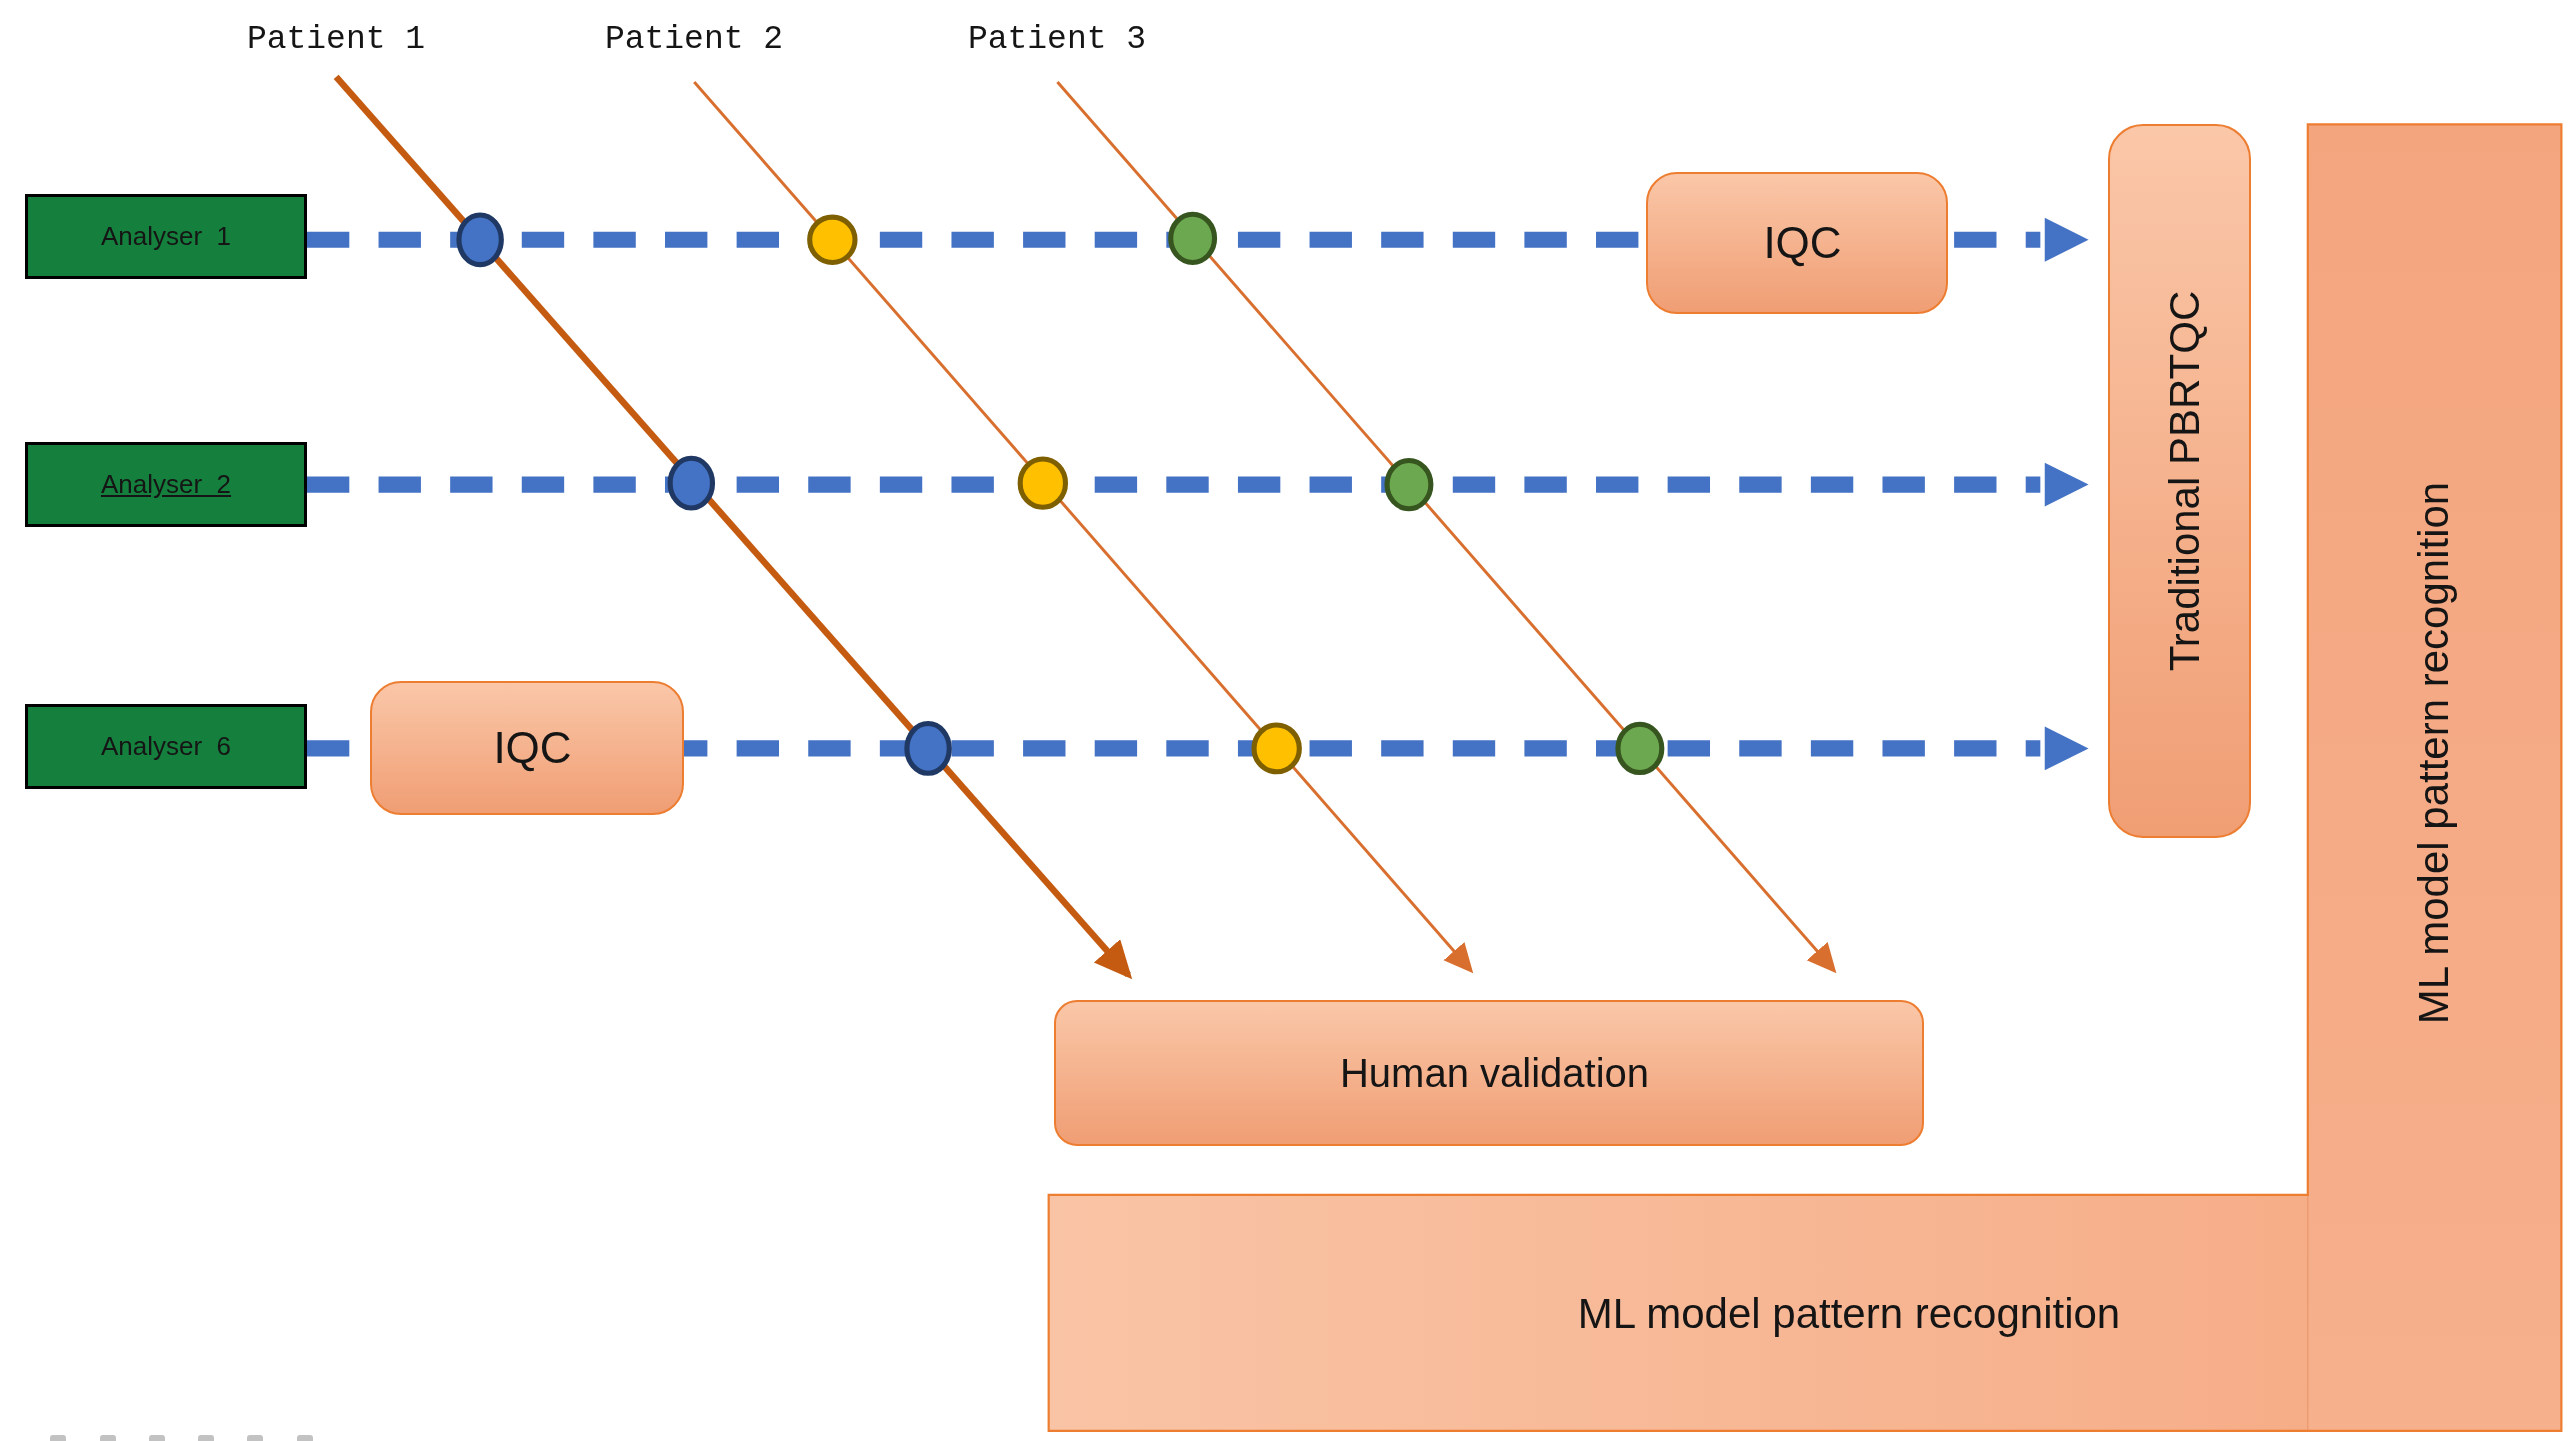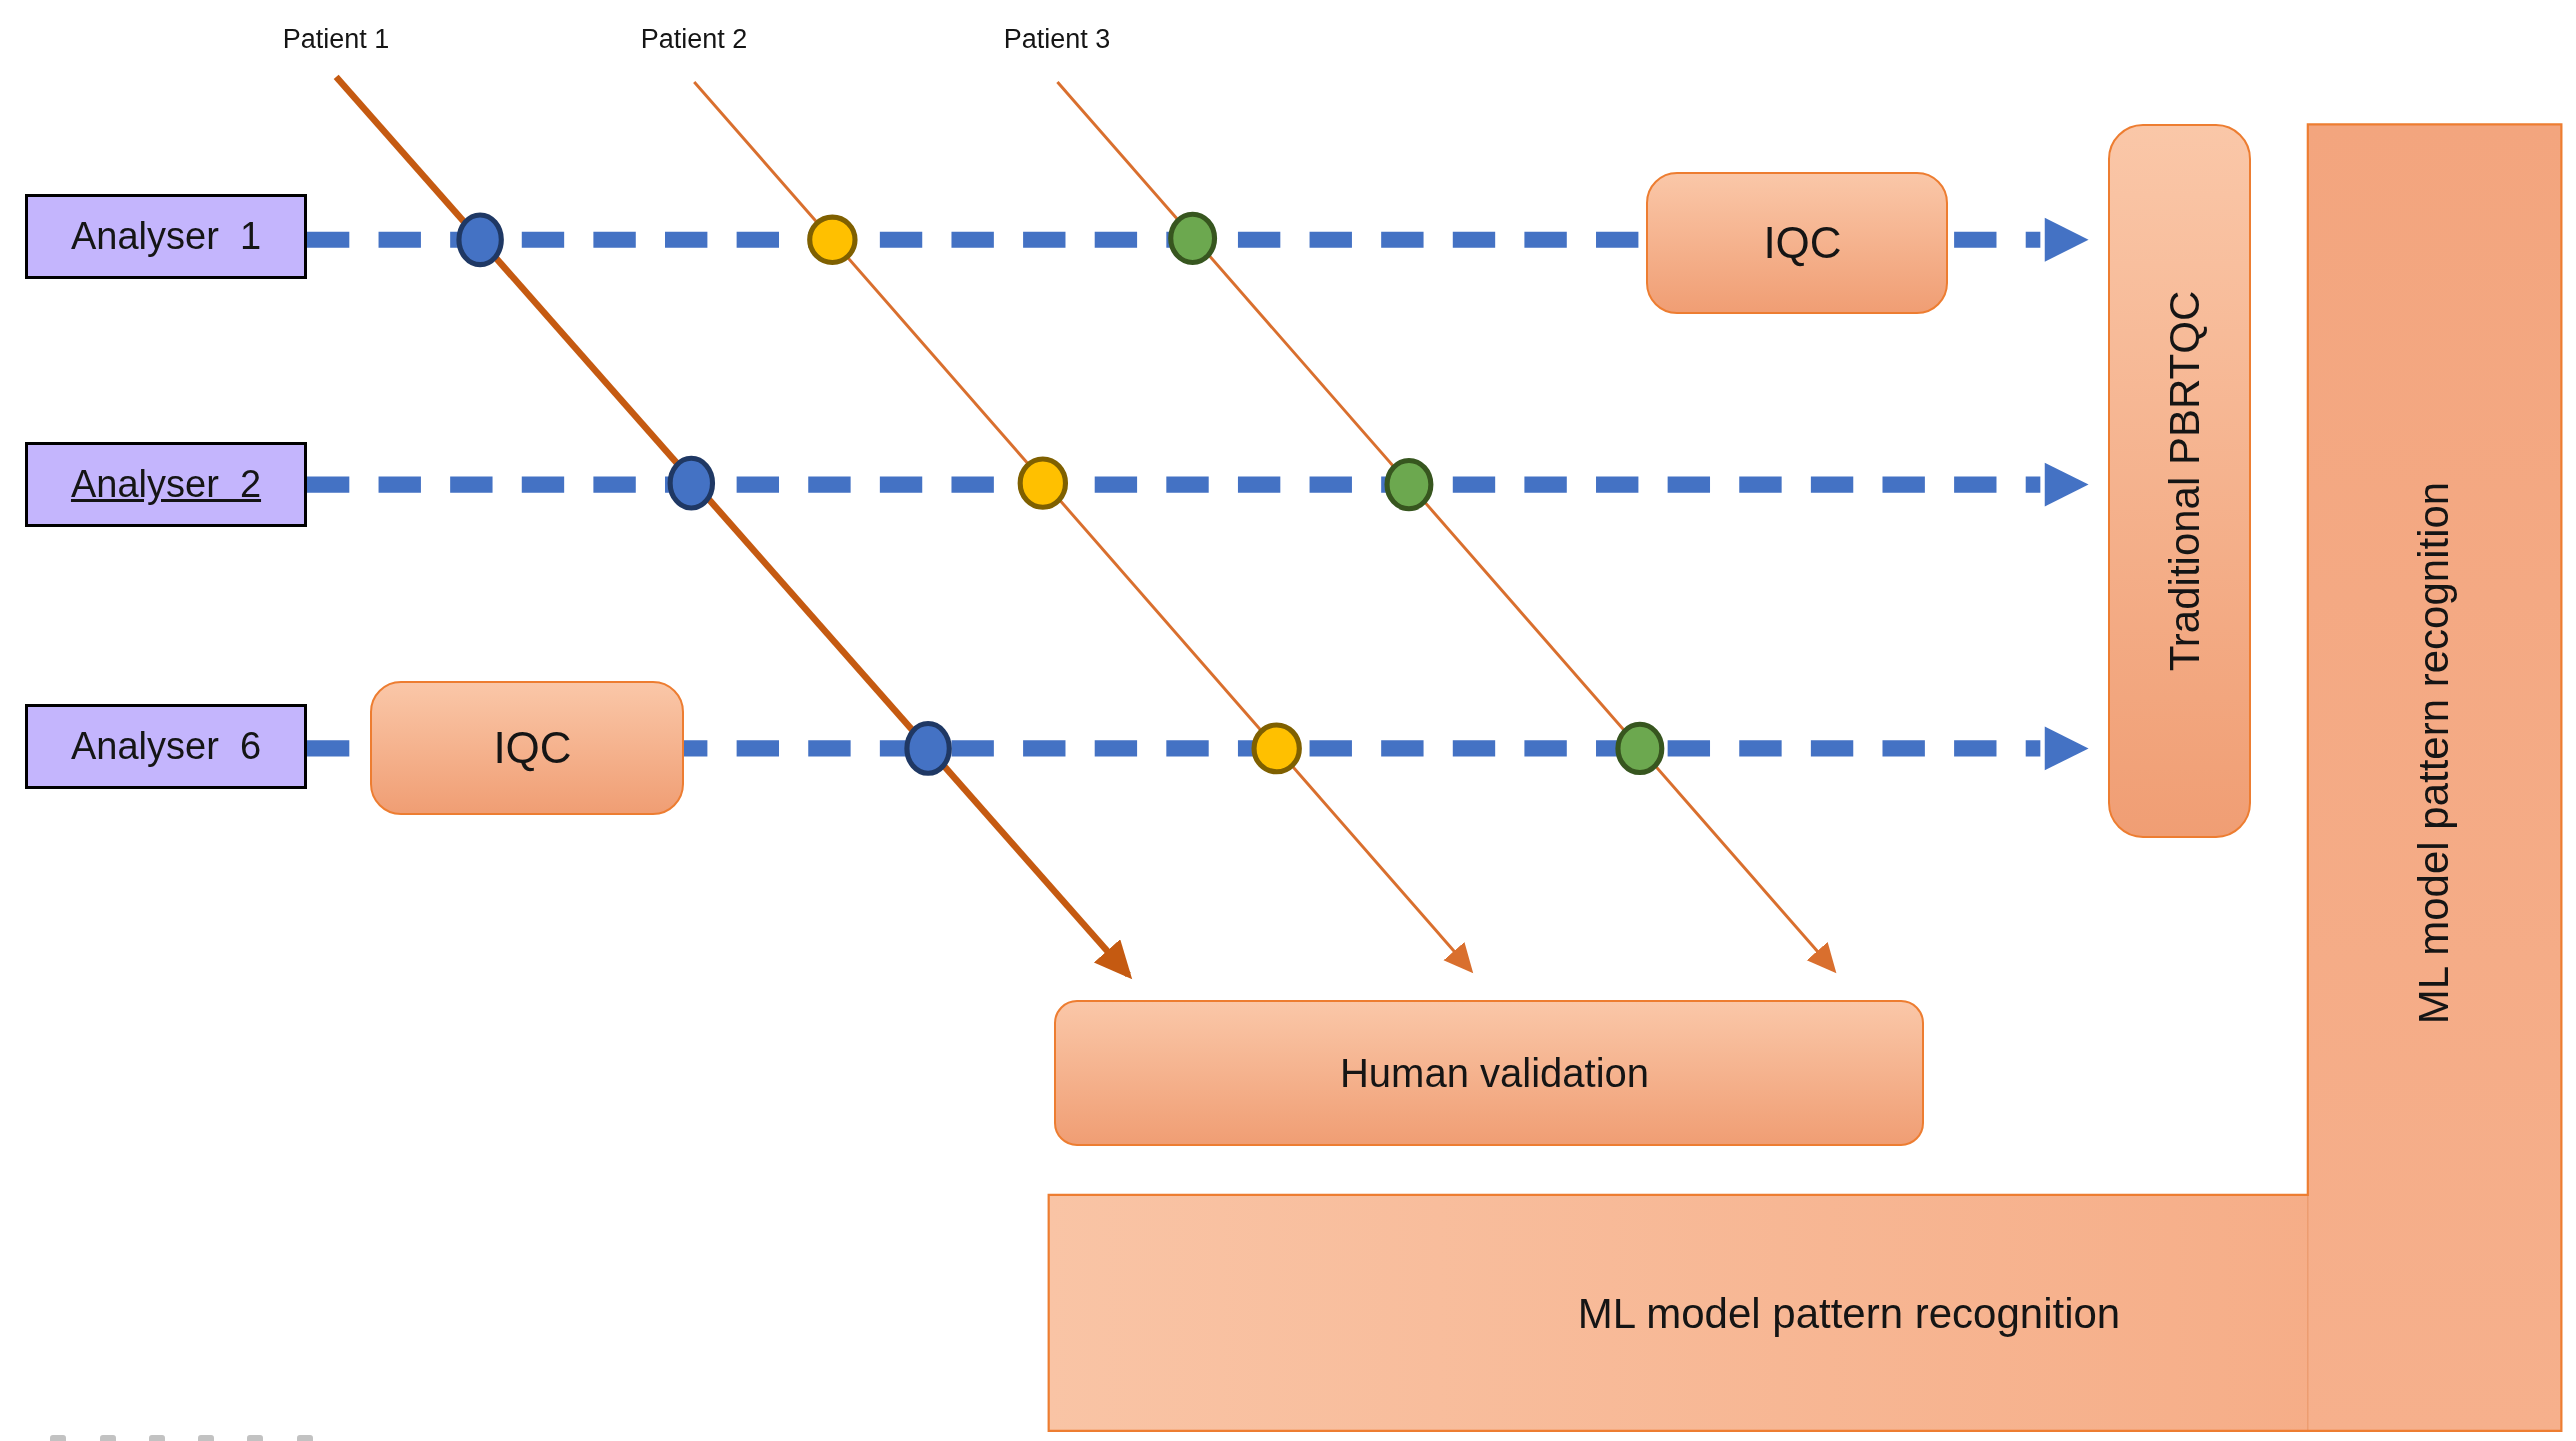--- a/index.html
+++ b/index.html
@@ -32,27 +32,27 @@
   .head-light{fill:var(--diagonal-orange);}
   .dot-blue{fill:var(--dot-blue);stroke:var(--dot-blue-border);stroke-width:7;}
   .dot-yellow{fill:var(--dot-yellow);stroke:var(--dot-yellow-border);stroke-width:7;}
   .dot-green{fill:var(--dot-green);stroke:var(--dot-green-border);stroke-width:7;}
   .union-border{fill:none;stroke:var(--box-border-orange);stroke-width:3;}
   .seam{stroke:rgba(217,111,46,0.28);stroke-width:2;}
 
   
   .patient-label{
     position:absolute;transform:translate(-50%,-50%);
-    font-size:27px;color:var(--text-color);white-space:pre;
+    font-size:33px;color:var(--text-color);white-space:pre;font-family:Liberation Mono, monospace;
   }
   .analyser-box{
     position:absolute;left:25px;width:282px;height:85px;
-    background:#c4b5fd;border:3.7px solid #000000;
+    background:#15803d;border:3.7px solid #000000;
     display:flex;align-items:center;justify-content:center;
-    font-size:38px;color:var(--text-color);white-space:pre;
+    font-size:26px;color:var(--text-color);white-space:pre;
   }
   .salmon-box{
     position:absolute;
     background:linear-gradient(180deg,var(--box-gradient-top),var(--box-gradient-bottom));
     border:2.2px solid var(--box-border-orange);
     display:flex;align-items:center;justify-content:center;
     color:var(--text-color);
     padding-left:11px;
   }
   .iqc-top{left:1646px;top:172px;width:302px;height:142px;border-radius:31px;font-size:44px;}

